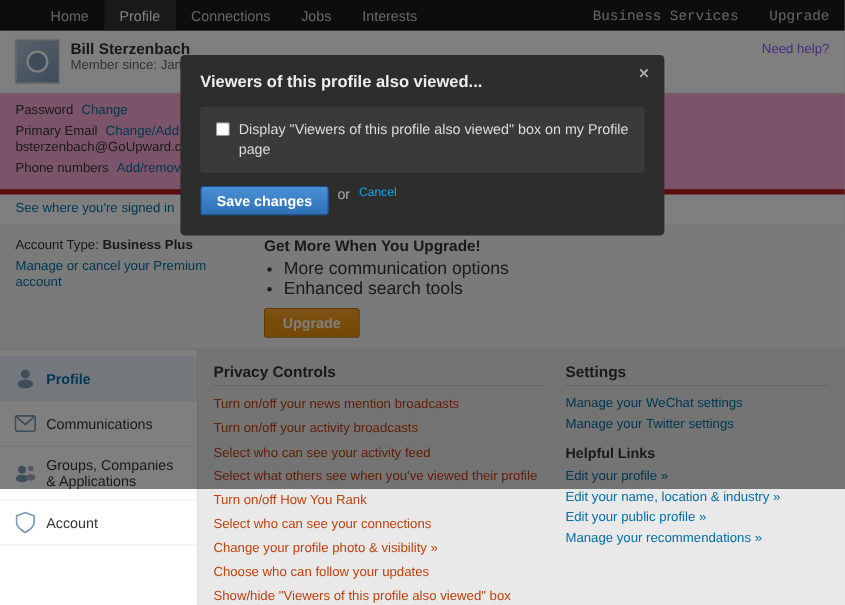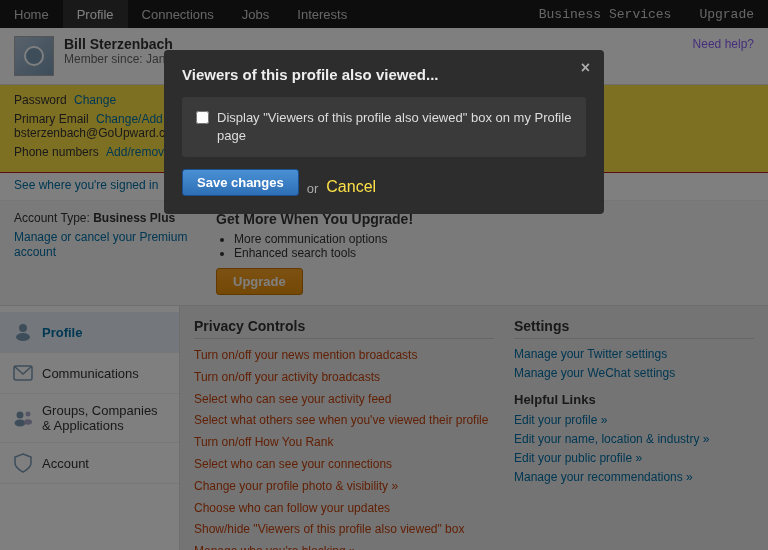--- a/index.html
+++ b/index.html
@@ -1,20 +1,20 @@
 <!DOCTYPE html>
 <html><head>
   <meta charset="utf-8">
   <style>
     * { margin: 0; padding: 0; box-sizing: border-box; }
     body { font-family: Arial, Helvetica, sans-serif; font-size: 13px; color: #333; background: #e9e9e9; width: 768px; height: 550px; overflow: hidden; }
 
     
     .top-nav { background: #1a1a1a; height: 28px; display: flex; align-items: center; justify-content: space-between; padding: 0 0; }
-    .top-nav-left { display: flex; align-items: center; height: 100%; }
+    .top-nav-left { display: flex; align-items: center; height: 100%; padding-left: 32px; }
     .top-nav-item { color: #ccc; font-size: 13px; padding: 0 14px; height: 100%; display: flex; align-items: center; cursor: pointer; }
     .top-nav-item.active { color: #fff; background: #333; }
     .top-nav-right { display: flex; align-items: center; height: 100%; font-family: Liberation Mono, monospace; }
     .top-nav-right .top-nav-item { color: #ccc; font-size: 13px; }
 
     
     .page-wrapper { display: flex; flex-direction: column; height: 522px; }
 
     
     .top-bar { background: #fff; border-bottom: 1px solid #ddd; padding: 8px 14px 8px 14px; display: flex; justify-content: space-between; align-items: flex-start; }
@@ -22,39 +22,39 @@
     .avatar { width: 40px; height: 40px; background: #ccc; border: 1px solid #aaa; flex-shrink: 0; overflow: hidden; display: flex; align-items: center; justify-content: center; }
     .avatar-icon { width: 100%; height: 100%; background: linear-gradient(135deg, #b0c4d8, #7a9ab5); display: flex; align-items: center; justify-content: center; }
     .avatar-icon::after { content: ''; display: block; width: 16px; height: 16px; border-radius: 50%; background: #7a9ab5; border: 2px solid #fff; }
     .user-info { }
     .user-name { font-weight: bold; font-size: 14px; color: #333; }
     .member-since { font-size: 12px; color: #666; }
     .top-bar-right { }
     .need-help { color: #8b5cf6; font-size: 12px; text-decoration: none; }
 
     
-    .account-section { background: #fde047; padding: 8px 14px; border-bottom: 1px solid #b91c1c; }
+    .account-section { background: #f9a8d4; padding: 8px 14px; border-bottom: 5px solid #b91c1c; }
     .account-row { margin-bottom: 5px; font-size: 12px; }
     .account-row span.label { color: #333; }
     .account-row a { color: #006fa6; text-decoration: none; margin-left: 4px; }
     .email-val { color: #333; }
 
     
     .sign-in-area { background: #fff; padding: 4px 14px 8px 14px; border-bottom: 1px solid #eee; }
     .sign-in-area a { color: #006fa6; font-size: 12px; text-decoration: none; }
 
     
-    .account-type-section { background: #f5f5f5; border-bottom: 1px solid #ddd; display: flex; padding: 10px 14px; gap: 22px; }
+    .account-type-section { background: #f5f5f5; border-bottom: 1px solid #ddd; display: flex; padding: 10px 14px; gap: 46px; }
     .acct-type-left { flex: 0 0 180px; }
     .acct-type-label { font-size: 12px; color: #333; margin-bottom: 4px; }
     .acct-type-label strong { color: #333; }
     .acct-type-link a { color: #006fa6; font-size: 12px; text-decoration: none; }
     .acct-type-right { flex: 1; }
     .upgrade-title { font-size: 14px; font-weight: bold; color: #333; margin-bottom: 5px; }
-    .upgrade-list { list-style: disc; margin-left: 18px; font-size: 12px; color: #333; margin-bottom: 8px; }
+    .upgrade-list { list-style: disc; margin-left: 18px; font-size: 16px; color: #333; margin-bottom: 8px; }
     .upgrade-btn { background: linear-gradient(to bottom, #f8a325, #e8900a); border: 1px solid #c07000; color: #fff; font-weight: bold; font-size: 13px; padding: 5px 16px; border-radius: 3px; cursor: pointer; }
 
     
     .main-content { display: flex; flex: 1; background: #e9e9e9; }
 
     
     .sidebar { width: 180px; background: #fff; border-right: 1px solid #ddd; padding-top: 6px; }
     .sidebar-item { display: flex; align-items: center; gap: 8px; padding: 9px 12px; cursor: pointer; font-size: 13px; color: #333; border-bottom: 1px solid #eee; }
     .sidebar-item.active { background: #e8f0f8; color: #006fa6; font-weight: bold; }
     .sidebar-icon { width: 22px; height: 22px; flex-shrink: 0; display: flex; align-items: center; justify-content: center; }
@@ -63,32 +63,32 @@
     .right-panel { flex: 1; padding: 12px 14px; background: #e9e9e9; }
     .right-top { display: flex; gap: 20px; }
     .privacy-col { flex: 1; }
     .settings-col { flex: 0 0 240px; }
     .section-header { font-size: 14px; font-weight: bold; color: #333; margin-bottom: 8px; border-bottom: 1px solid #ccc; padding-bottom: 4px; }
     .privacy-link { display: block; color: #c2410c; font-size: 12px; text-decoration: none; margin-bottom: 5px; line-height: 1.4; }
     .helpful-links-header { font-size: 13px; font-weight: bold; color: #333; margin-top: 12px; margin-bottom: 6px; }
     .settings-link { display: block; color: #006fa6; font-size: 12px; text-decoration: none; margin-bottom: 5px; }
 
     
-    .modal-overlay { position: fixed; top: 0; left: 0; width: 768px; height: 550px; background: rgba(0,0,0,0.5); z-index: 100; display: flex; align-items: flex-start; justify-content: center; padding-top: 50px; }
+    .modal-overlay { position: fixed; top: 0; left: 0; width: 768px; height: 444px; background: rgba(0,0,0,0.5); z-index: 100; display: flex; align-items: flex-start; justify-content: center; padding-top: 50px; }
     .modal { background: #2d2d2d; border-radius: 4px; width: 440px; padding: 16px 18px 18px 18px; position: relative; color: #eee; }
     .modal-title { font-size: 15px; font-weight: bold; color: #eee; margin-bottom: 14px; }
     .modal-close { position: absolute; top: 10px; right: 14px; color: #aaa; cursor: pointer; font-size: 16px; font-weight: bold; line-height: 1; }
     .modal-body { background: #3a3a3a; border-radius: 3px; padding: 12px 14px; margin-bottom: 12px; }
     .modal-checkbox-row { display: flex; align-items: flex-start; gap: 8px; }
     .modal-checkbox { width: 13px; height: 13px; flex-shrink: 0; margin-top: 2px; cursor: pointer; }
     .modal-checkbox-label { font-size: 13px; color: #ddd; line-height: 1.4; }
-    .modal-actions { display: flex; align-items: flex-end; gap: 8px; margin-top: 4px; }
+    .modal-actions { display: flex; align-items: flex-start; gap: 8px; margin-top: 4px; }
     .save-btn { background: linear-gradient(to bottom, #4a90d4, #2e6fb5); border: 1px solid #1a5090; color: #fff; font-size: 13px; font-weight: bold; padding: 5px 14px; border-radius: 3px; cursor: pointer; }
     .or-text { color: #aaa; font-size: 13px; }
-    .cancel-link { color: #fde047; font-size: 16px; text-decoration: none; cursor: pointer; }
+    .cancel-link { color: #0ea5e9; font-size: 11px; text-decoration: none; cursor: pointer; }
   </style>
 </head>
 <body>
 
 <nav class="top-nav">
   <div class="top-nav-left">
     <div class="top-nav-item">Home</div>
     <div class="top-nav-item active">Profile</div>
     <div class="top-nav-item">Connections</div>
     <div class="top-nav-item">Jobs</div>
@@ -209,22 +209,22 @@
           <a href="#" class="privacy-link">Turn on/off How You Rank</a>
           <a href="#" class="privacy-link">Select who can see your connections</a>
           <a href="#" class="privacy-link">Change your profile photo &amp; visibility »</a>
           <a href="#" class="privacy-link">Choose who can follow your updates</a>
           <a href="#" class="privacy-link">Show/hide "Viewers of this profile also viewed" box</a>
           <a href="#" class="privacy-link">Manage who you're blocking »</a>
 
         </div>
         <div class="settings-col">
           <div class="section-header">Settings</div>
+          <a href="#" class="settings-link">Manage your WeChat settings</a>
           <a href="#" class="settings-link">Manage your Twitter settings</a>
-          <a href="#" class="settings-link">Manage your WeChat settings</a>
           <div class="helpful-links-header">Helpful Links</div>
           <a href="#" class="settings-link">Edit your profile »</a>
           <a href="#" class="settings-link">Edit your name, location &amp; industry »</a>
           <a href="#" class="settings-link">Edit your public profile »</a>
           <a href="#" class="settings-link">Manage your recommendations »</a>
         </div>
       </div>
     </div>
   </div>
 </div>

